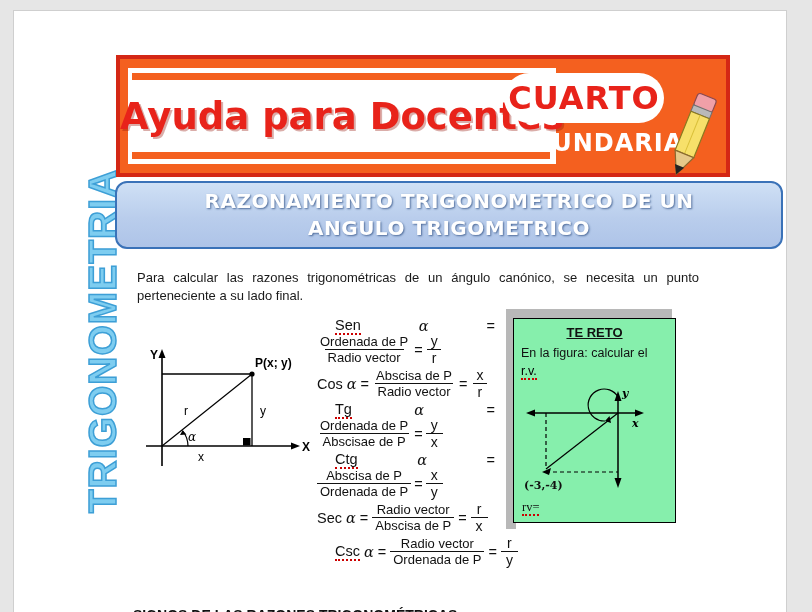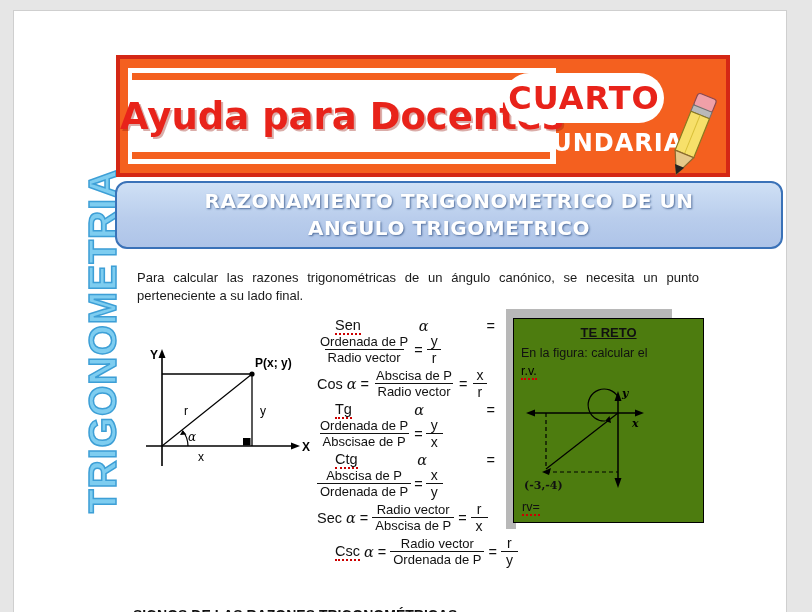--- a/index.html
+++ b/index.html
@@ -104,42 +104,42 @@
   .frac .den{font-size:13px;padding:0 3px;border-top:1.3px solid #111;white-space:nowrap;}
   .inline{display:flex;align-items:center;font-size:14.5px;gap:3px;}
   .wide{display:flex;align-items:center;justify-content:space-between;}
   .eq{font-size:14.5px;}
   .smallfrac .num,.smallfrac .den{font-size:14px;padding:0 5px;}
 
   
   #reto-shadow{position:absolute;left:492px;top:298px;width:166px;height:14px;background:#b8b8b8;}
   #reto-shadow2{position:absolute;left:492px;top:298px;width:10px;height:220px;background:#b8b8b8;}
   #reto{
-    position:absolute;left:499px;top:307px;width:191px;height:205px;
-    background:#4d7c0f;border:1.5px solid #000;box-sizing:border-box;
+    position:absolute;left:499px;top:307px;width:163px;height:205px;
+    background:#86efac;border:1.5px solid #000;box-sizing:border-box;
   }
   #reto-title{
     text-align:center;margin-top:6px;
     font-family:"Liberation Sans", sans-serif;
     font-size:13px;font-weight:bold;color:#111;
     text-decoration:underline;
   }
   #reto-line{
     margin:5px 0 0 7px;font-size:12.5px;color:#111;line-height:1.3;
     font-family:Liberation Sans, sans-serif;
   }
   #reto-rv{margin:1px 0 0 7px;font-size:12.5px;border-bottom:2px dotted #cc0000;display:inline-block;}
   #reto-fig{position:absolute;left:6px;top:64px;width:150px;height:105px;}
   #reto-coord{
     position:absolute;left:10px;top:160px;font-size:11px;font-weight:bold;
     font-family:"DejaVu Serif", serif;color:#111;
   }
   #reto-answer{
     position:absolute;left:8px;top:181px;font-size:12.5px;color:#111;
-    font-family:Liberation Sans, sans-serif;
+    font-family:Liberation Serif, serif;
   }
   #reto-answer u{border-bottom:2px dotted #cc0000;text-decoration:none;}
 
   
   #bottom-heading{
     position:absolute;left:119px;top:596px;
     font-family:"Liberation Sans", sans-serif;
     font-size:14px;font-weight:bold;color:#111;white-space:nowrap;
   }
 </style>

